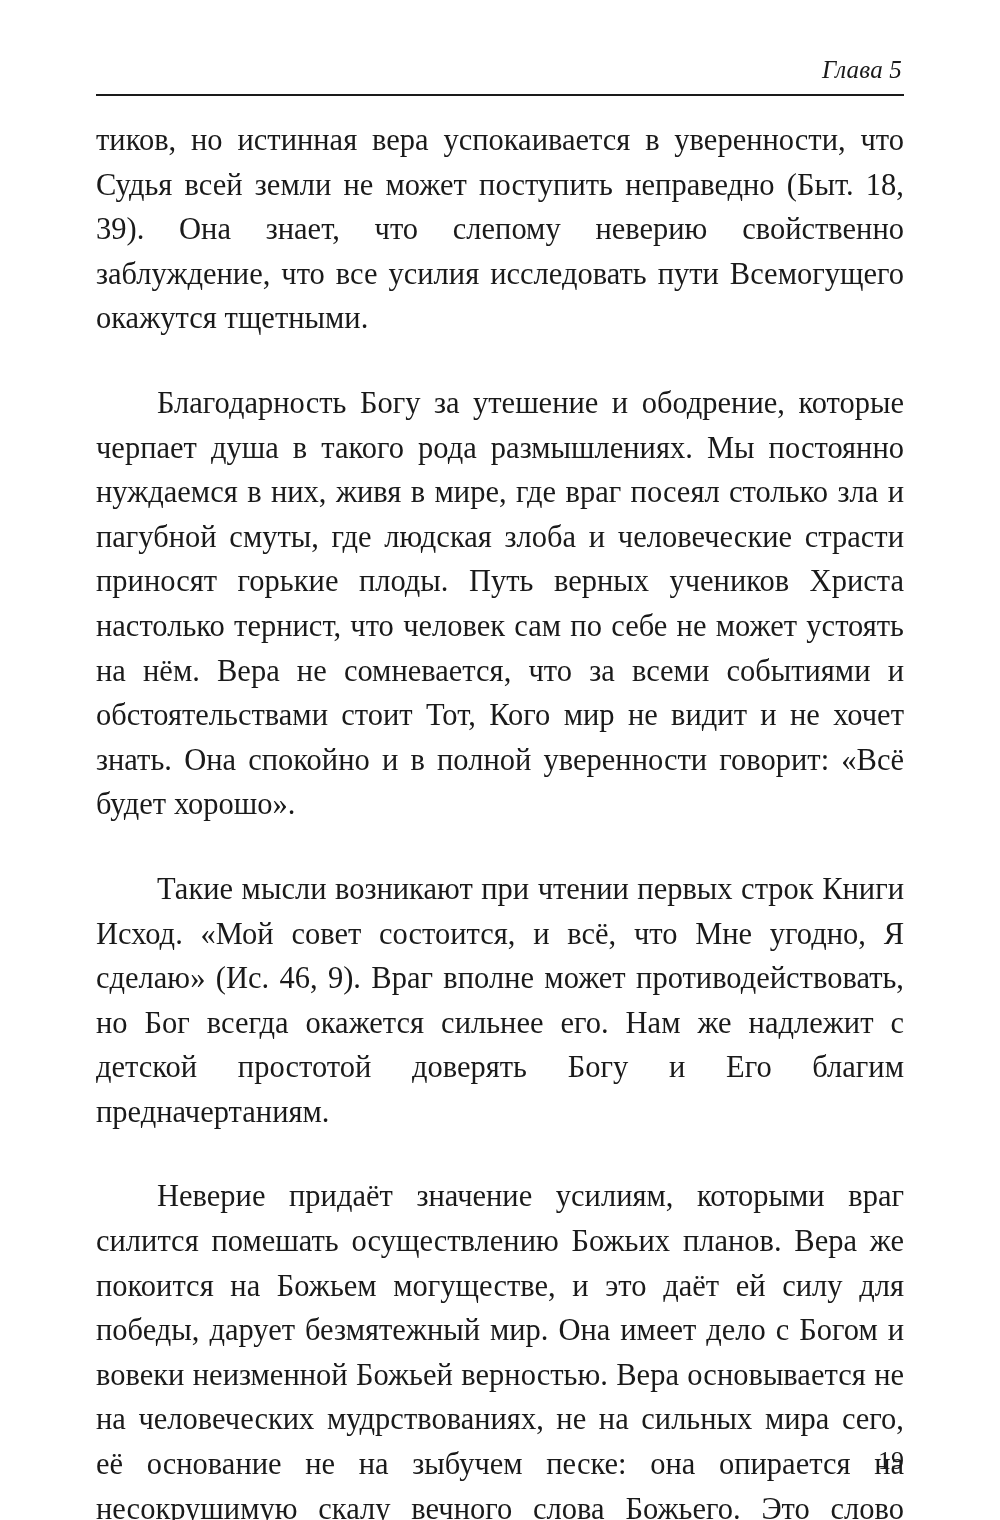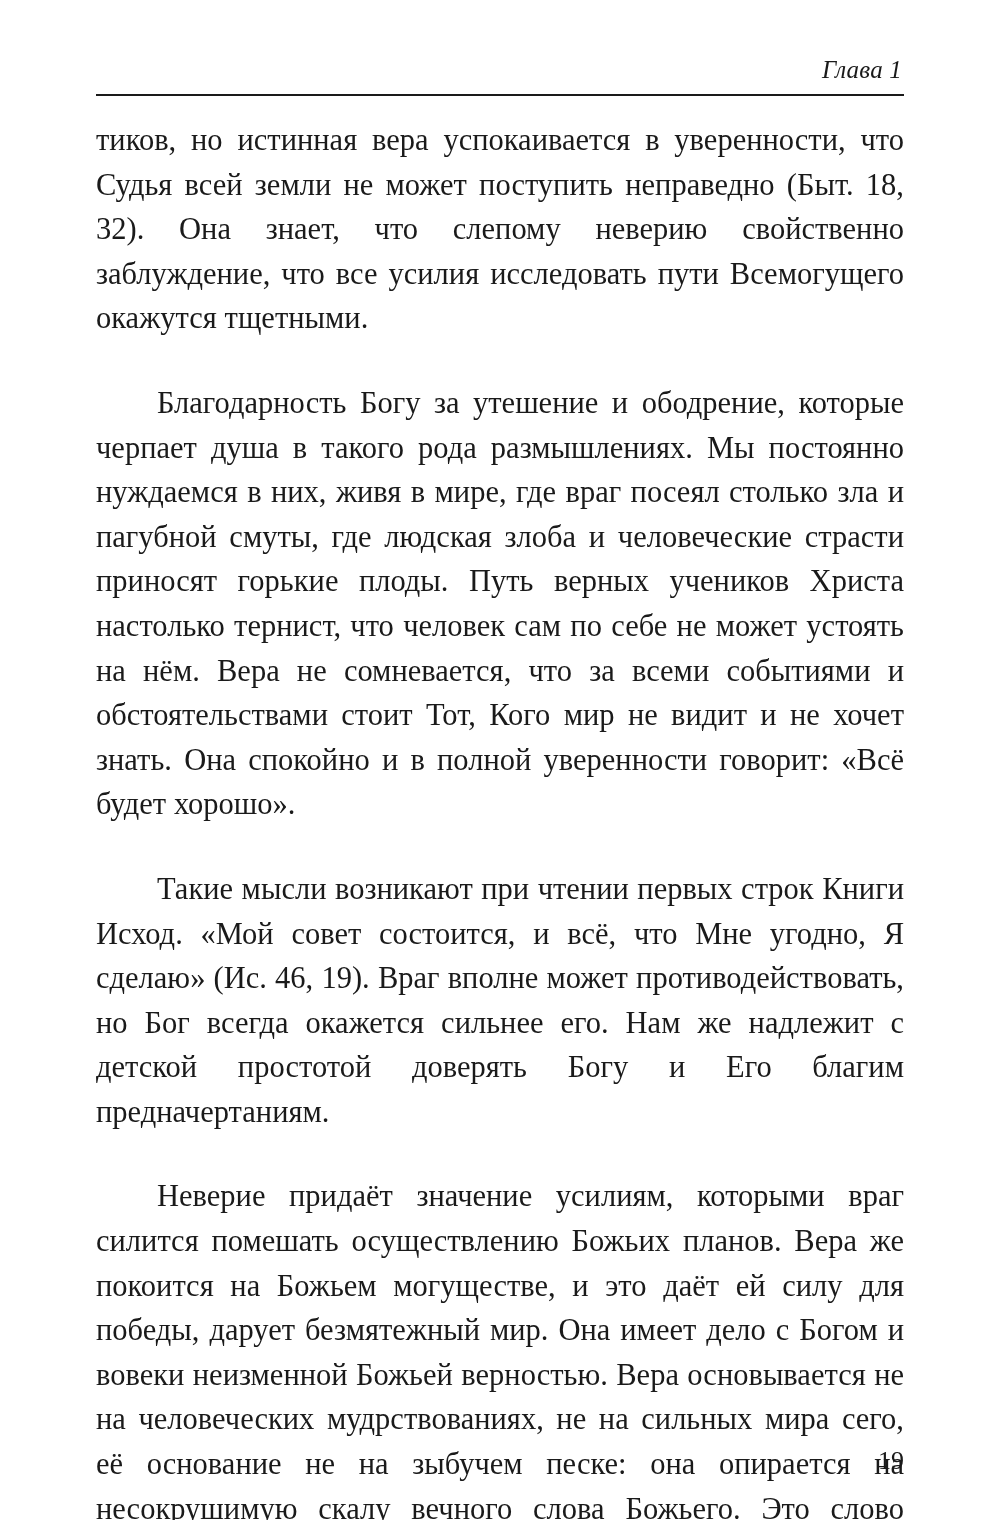--- a/index.html
+++ b/index.html
@@ -72,28 +72,28 @@
     font-size: 26px;
     color: #1a1a1a;
   }
 </style>
 </head>
 <body>
 
 <div class="page">
 
   <div class="header">
-    <div class="header-title">Глава 1</div>
+    <div class="header-title">Глава 5</div>
   </div>
   <div class="header-rule"></div>
 
   <div class="content">
-    <p class="para">тиков, но истинная вера успокаивается в уверенности, что Судья всей земли не может поступить неправедно (Быт. 18, 32). Она знает, что слепому неверию свойственно заблуждение, что все усилия исследовать пути Всемогущего окажутся тщетными.</p>
+    <p class="para">тиков, но истинная вера успокаивается в уверенности, что Судья всей земли не может поступить неправедно (Быт. 18, 39). Она знает, что слепому неверию свойственно заблуждение, что все усилия исследовать пути Всемогущего окажутся тщетными.</p>
     <p class="para indent">Благодарность Богу за утешение и ободрение, которые черпает душа в такого рода размышлениях. Мы постоянно нуждаемся в них, живя в мире, где враг посеял столько зла и пагубной смуты, где людская злоба и человеческие страсти приносят горькие плоды. Путь верных учеников Христа настолько тернист, что человек сам по себе не может устоять на нём. Вера не сомневается, что за всеми событиями и обстоятельствами стоит Тот, Кого мир не видит и не хочет знать. Она спокойно и в полной уверенности говорит: «Всё будет хорошо».</p>
-    <p class="para indent">Такие мысли возникают при чтении первых строк Книги Исход. «Мой совет состоится, и всё, что Мне угодно, Я сделаю» (Ис. 46, 19). Враг вполне может противодействовать, но Бог всегда окажется сильнее его. Нам же надлежит с детской простотой доверять Богу и Его благим предначертаниям.</p>
+    <p class="para indent">Такие мысли возникают при чтении первых строк Книги Исход. «Мой совет состоится, и всё, что Мне угодно, Я сделаю» (Ис. 46, 9). Враг вполне может противодействовать, но Бог всегда окажется сильнее его. Нам же надлежит с детской простотой доверять Богу и Его благим предначертаниям.</p>
     <p class="para indent">Неверие придаёт значение усилиям, которыми враг силится помешать осуществлению Божьих планов. Вера же покоится на Божьем могуществе, и это даёт ей силу для победы, дарует безмятежный мир. Она имеет дело с Богом и вовеки неизменной Божьей верностью. Вера основывается не на человеческих мудрствованиях, не на сильных мира сего, её основание не на зыбучем песке: она опирается на несокрушимую скалу вечного слова Божьего. Это слово становится святой оградой и безопасным прибежищем веры.</p>
   </div>
 
   <div class="footer">
     <div class="page-number">19</div>
   </div>
 
 </div>
 
 </body></html>

